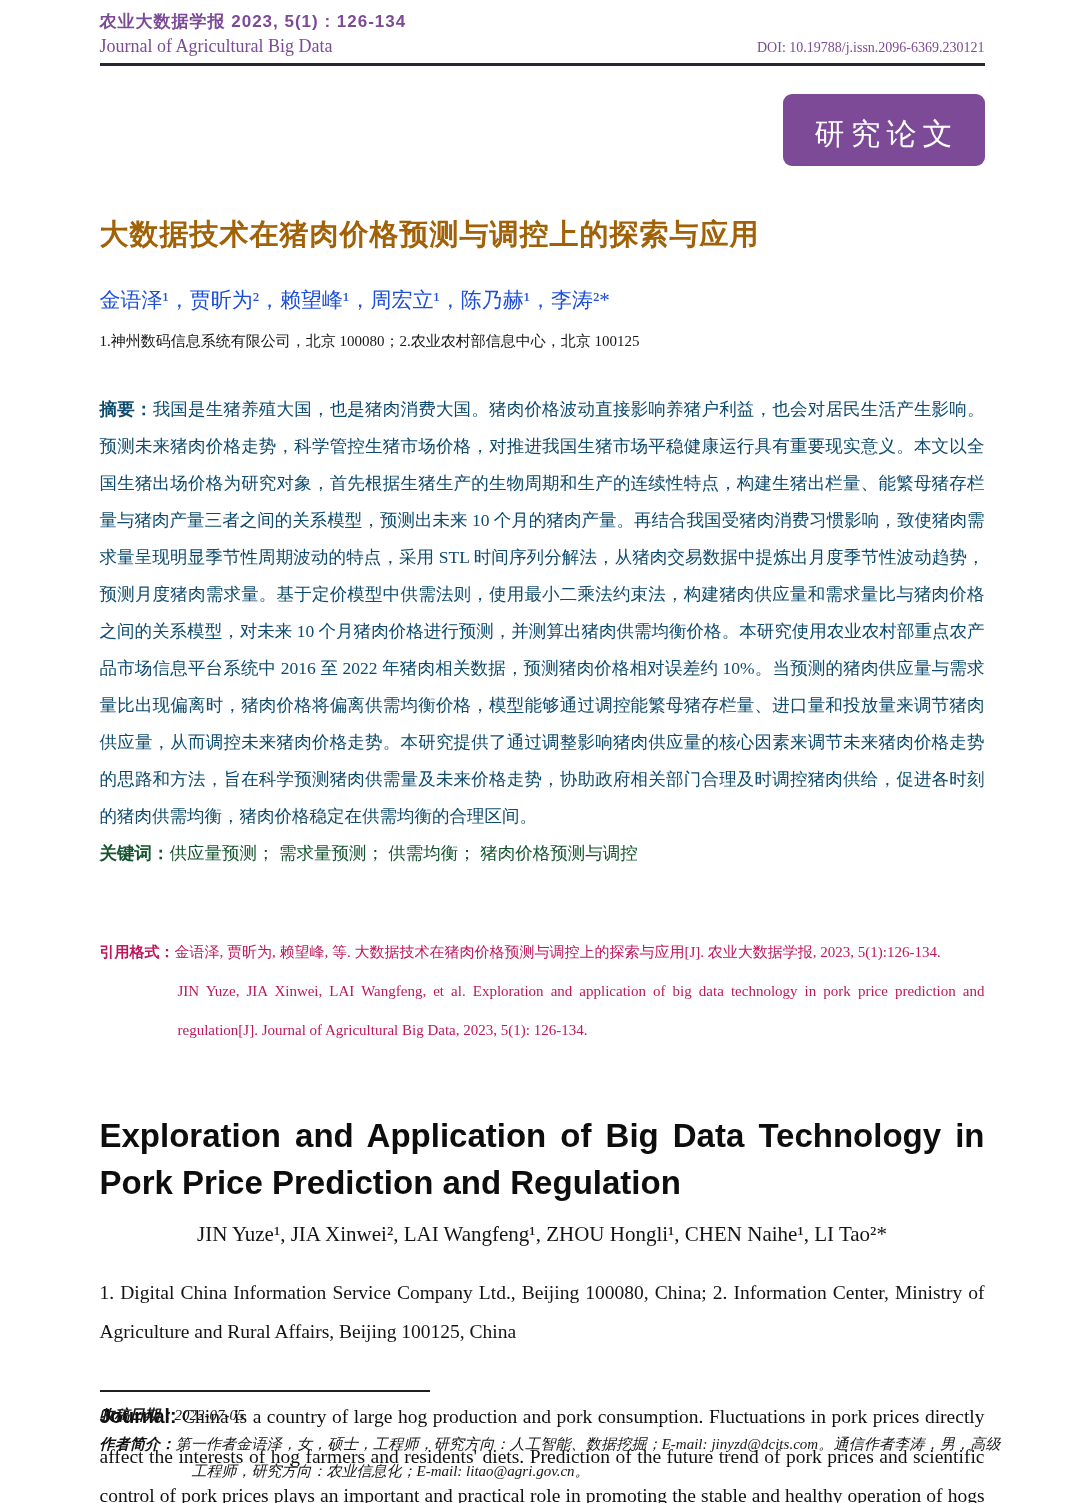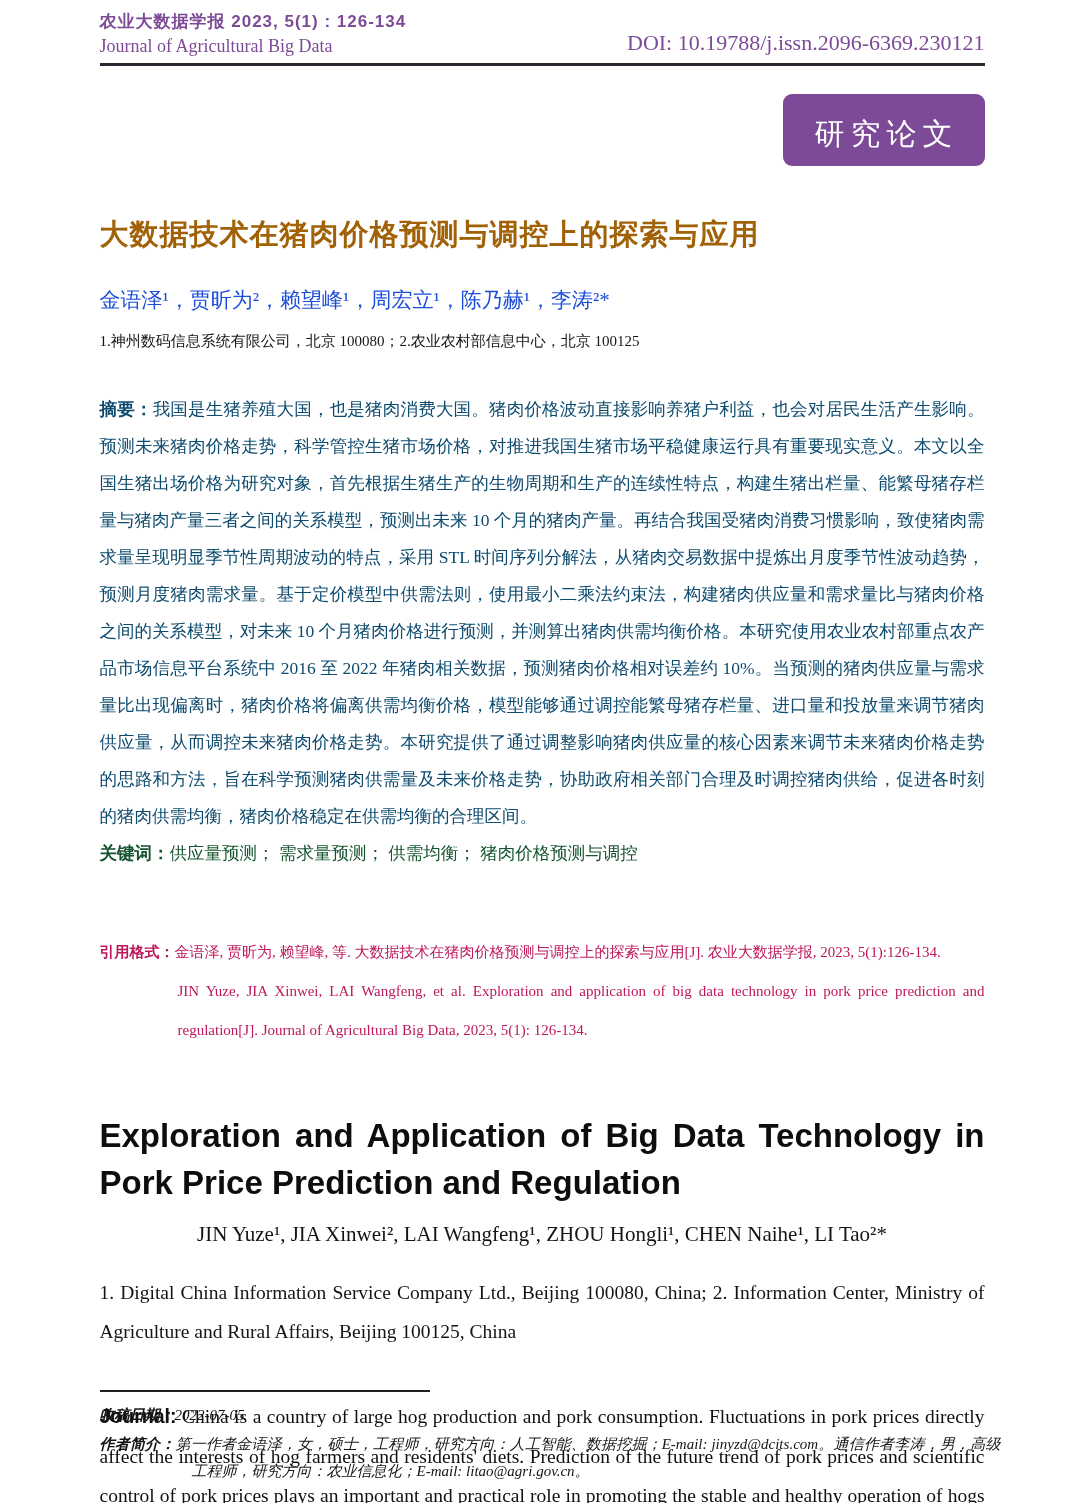--- a/index.html
+++ b/index.html
@@ -34,21 +34,21 @@
     letter-spacing: 1px;
     margin-bottom: 3px;
   }
   .journal-en {
     font-family: "Liberation Serif", serif;
     font-size: 18px;
     color: #7d4a97;
   }
   .doi {
     font-family: "Liberation Serif", serif;
-    font-size: 22px;
+    font-size: 14px;
     color: #7d4a97;
     padding-bottom: 1px;
   }
   .head-rule {
     margin-top: 6px;
     height: 3px;
     background: #2c2633;
   }
   
   .badge-row { text-align: right; margin-top: 28px; height: 66px; }

